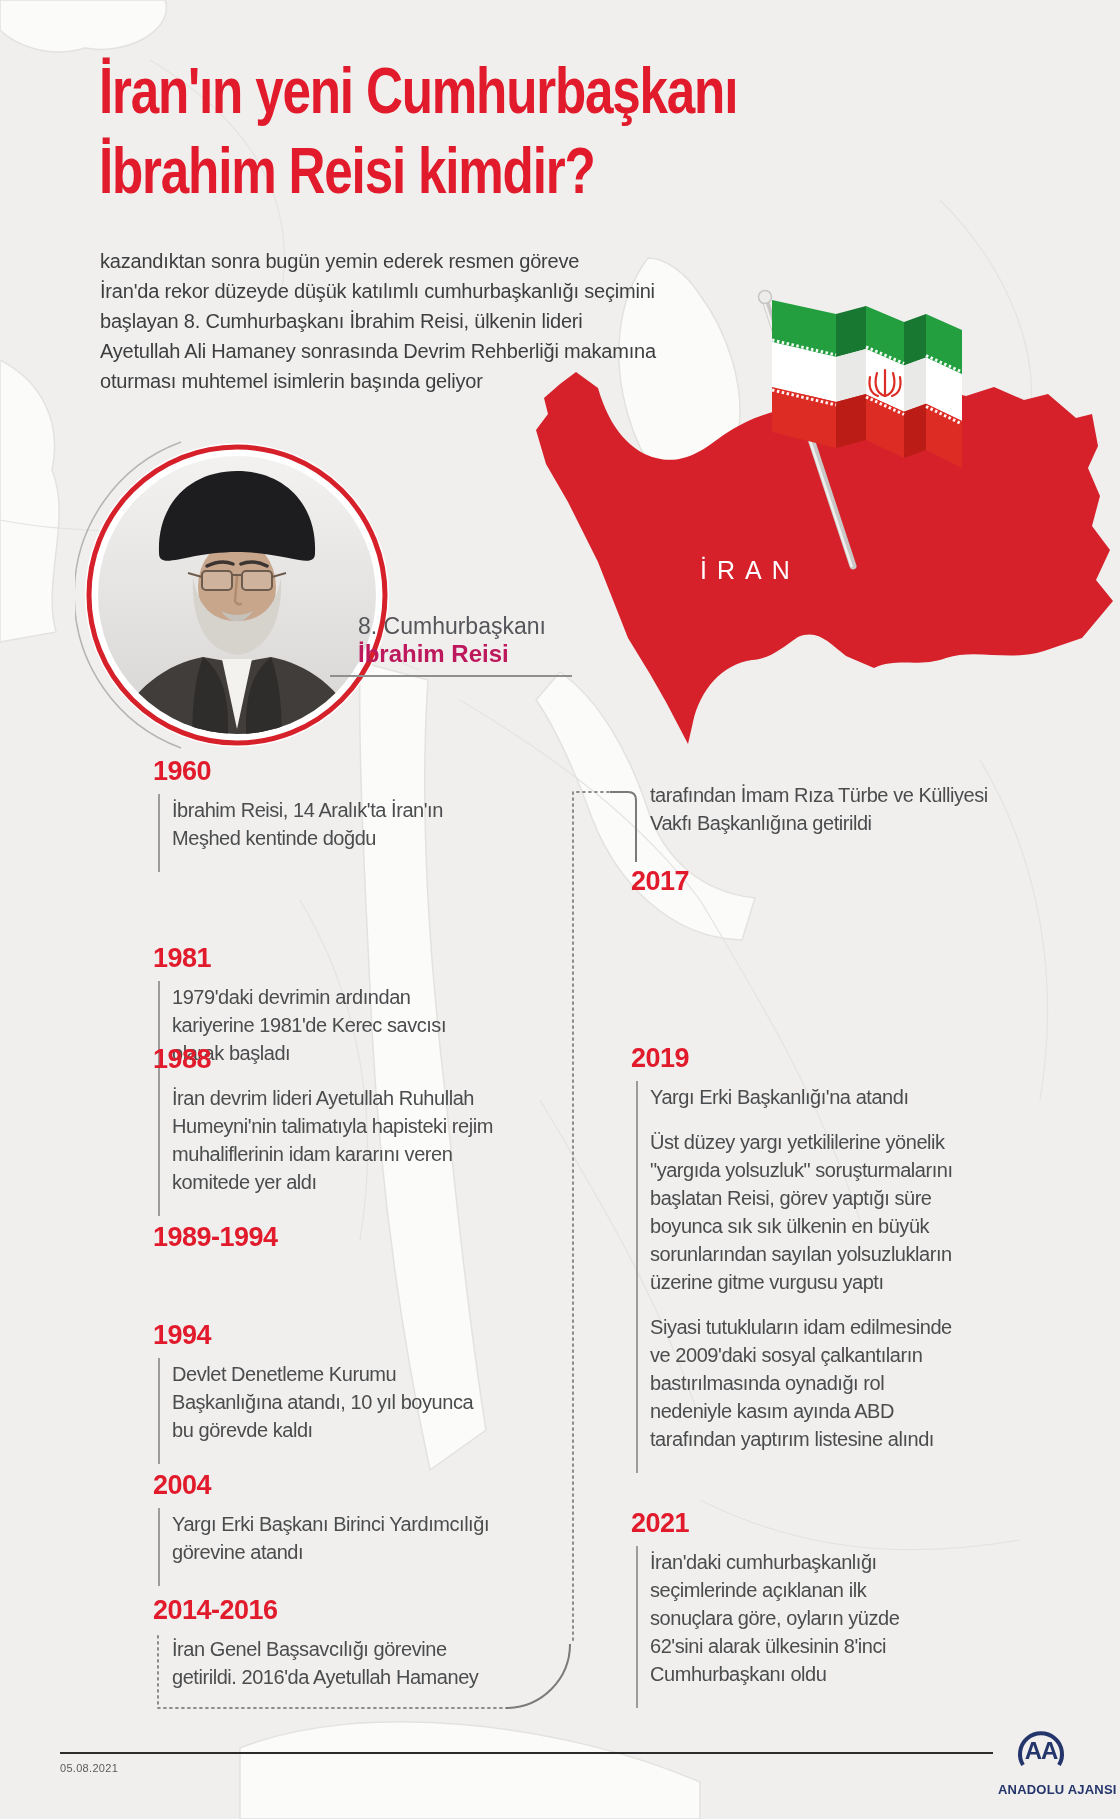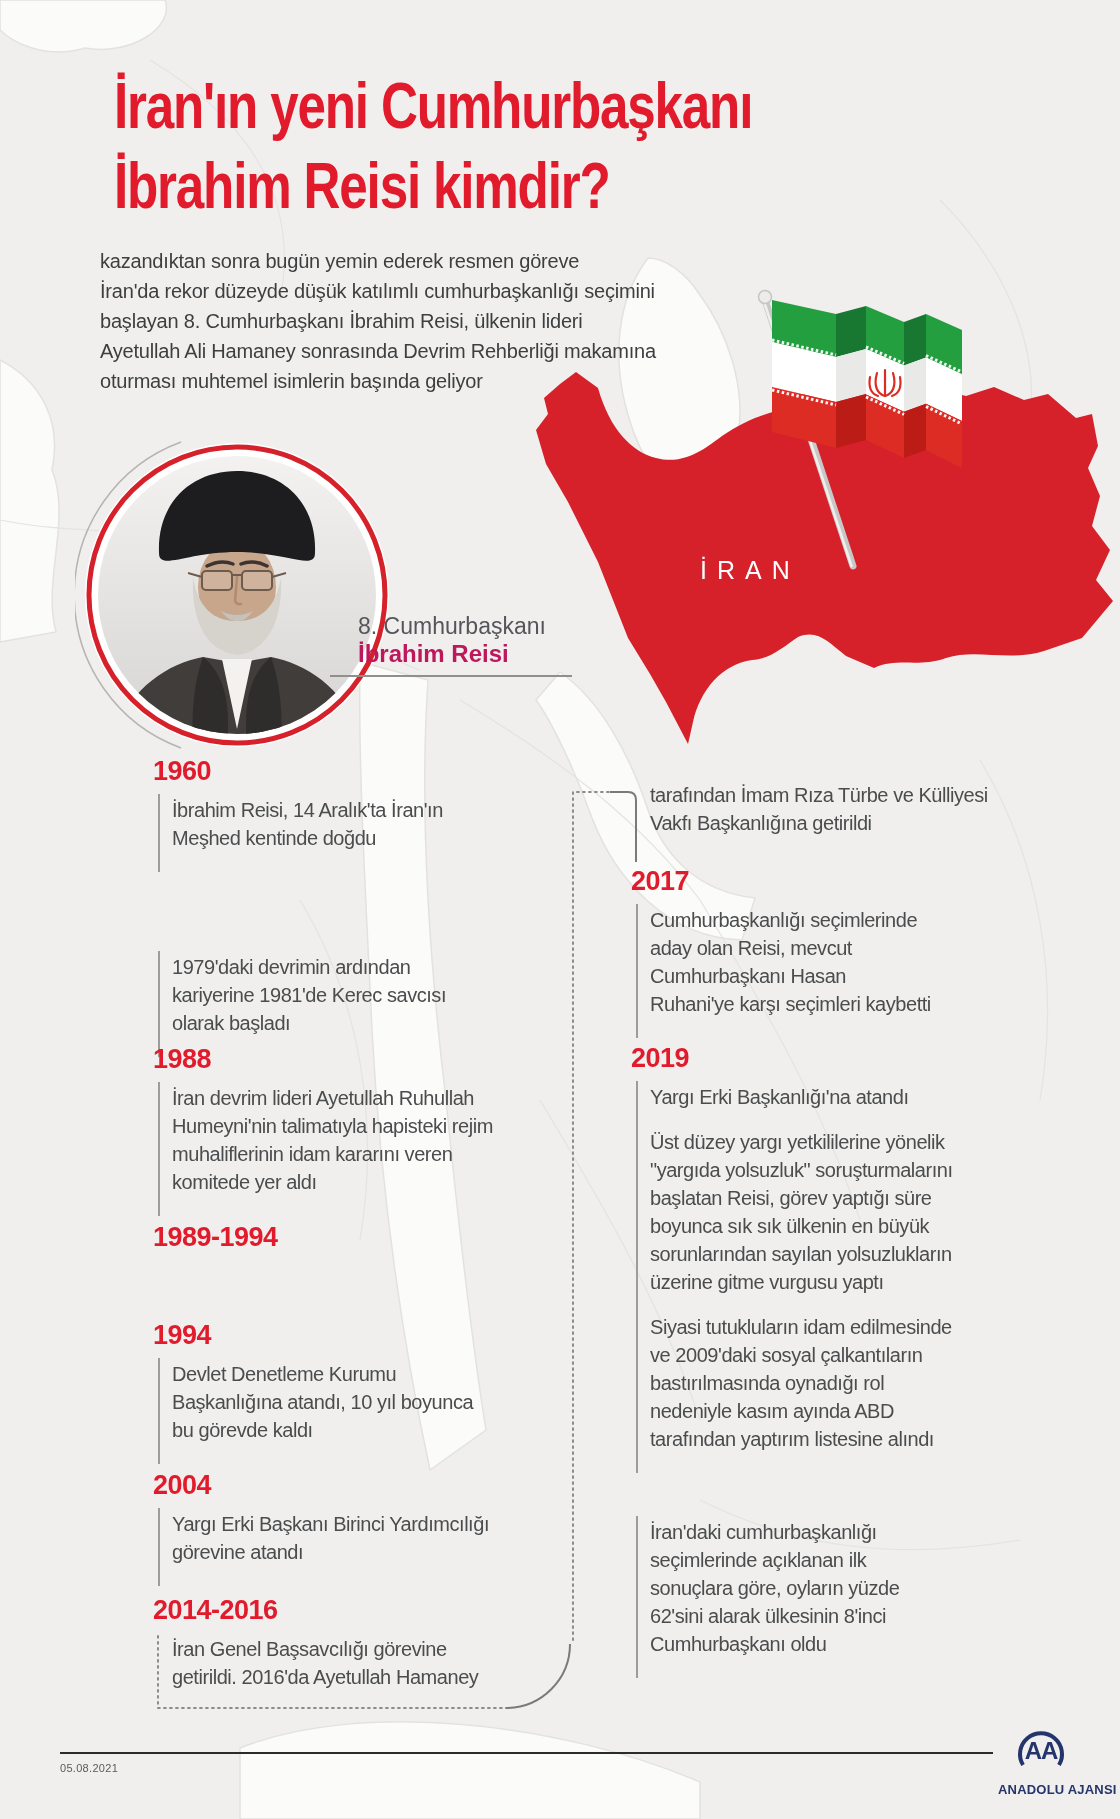--- a/index.html
+++ b/index.html
@@ -170,20 +170,21 @@
     <path d="M506,1708 A64,64 0 0 0 570,1644"></path>
     <path d="M610,792 L628,792 Q636,792 636,800 L636,862"></path>
   </g>
 </svg>
 
 <div class="t-entry" style="left:153px;top:756px;width:340px">
   <div class="t-year">1960</div>
   <div class="t-body">İbrahim Reisi, 14 Aralık'ta İran'ın Meşhed kentinde doğdu</div>
 </div>
 <div class="t-entry" style="left:153px;top:943px;width:340px">
+  <div class="t-year">1981</div>
   <div class="t-body">1979'daki devrimin ardından kariyerine 1981'de Kerec savcısı olarak başladı</div>
 </div>
 <div class="t-entry" style="left:153px;top:1044px;width:345px">
   <div class="t-year">1988</div>
   <div class="t-body">İran devrim lideri Ayetullah Ruhullah Humeyni'nin talimatıyla hapisteki rejim muhaliflerinin idam kararını veren komitede yer aldı</div>
 </div>
 <div class="t-entry" style="left:153px;top:1222px;width:340px">
   <div class="t-year">1989-1994</div>
 </div>
 <div class="t-entry" style="left:153px;top:1320px;width:325px">
@@ -197,35 +198,35 @@
 <div class="t-entry" style="left:153px;top:1595px;width:345px">
   <div class="t-year">2014-2016</div>
   <div class="t-body no-border">İran Genel Başsavcılığı görevine getirildi. 2016'da Ayetullah Hamaney</div>
 </div>
 
 <div class="t-entry no-year" style="left:631px;top:779px;width:358px">
   <div class="t-body no-border">tarafından İmam Rıza Türbe ve Külliyesi Vakfı Başkanlığına getirildi</div>
 </div>
 <div class="t-entry" style="left:631px;top:866px;width:300px">
   <div class="t-year">2017</div>
-  <div class="t-body">Cumhurbaşkanlığı seçimlerinde aday olan Reisi, mevcut Cumhurbaşkanı Hasan Ruhani'ye karşı seçimleri kaybetti</div>
 </div>
 <div class="t-entry" style="left:631px;top:1043px;width:322px">
   <div class="t-year">2019</div>
   <div class="t-body">
     <p>Yargı Erki Başkanlığı'na atandı</p>
     <p>Üst düzey yargı yetkililerine yönelik "yargıda yolsuzluk" soruşturmalarını başlatan Reisi, görev yaptığı süre boyunca sık sık ülkenin en büyük sorunlarından sayılan yolsuzlukların üzerine gitme vurgusu yaptı</p>
     <p>Siyasi tutukluların idam edilmesinde ve 2009'daki sosyal çalkantıların bastırılmasında oynadığı rol nedeniyle kasım ayında ABD tarafından yaptırım listesine alındı</p>
   </div>
 </div>
 <div class="t-entry" style="left:631px;top:1508px;width:300px">
+  <div class="t-year">2021</div>
   <div class="t-body">İran'daki cumhurbaşkanlığı seçimlerinde açıklanan ilk sonuçlara göre, oyların yüzde 62'sini alarak ülkesinin 8'inci Cumhurbaşkanı oldu</div>
 </div>
 
-<h1 class="abs title" style="margin:16px">
+<h1 class="abs title" style="margin:1px">
   <span class="title-line">İran'ın yeni Cumhurbaşkanı</span>
   <span class="title-line">İbrahim Reisi kimdir?</span>
 </h1>
 <div class="abs intro">
   <div class="intro-line">kazandıktan sonra bugün yemin ederek resmen göreve</div>
   <div class="intro-line">İran'da rekor düzeyde düşük katılımlı cumhurbaşkanlığı seçimini</div>
   <div class="intro-line">başlayan 8. Cumhurbaşkanı İbrahim Reisi, ülkenin lideri</div>
   <div class="intro-line">Ayetullah Ali Hamaney sonrasında Devrim Rehberliği makamına</div>
   <div class="intro-line">oturması muhtemel isimlerin başında geliyor</div>
 </div>

